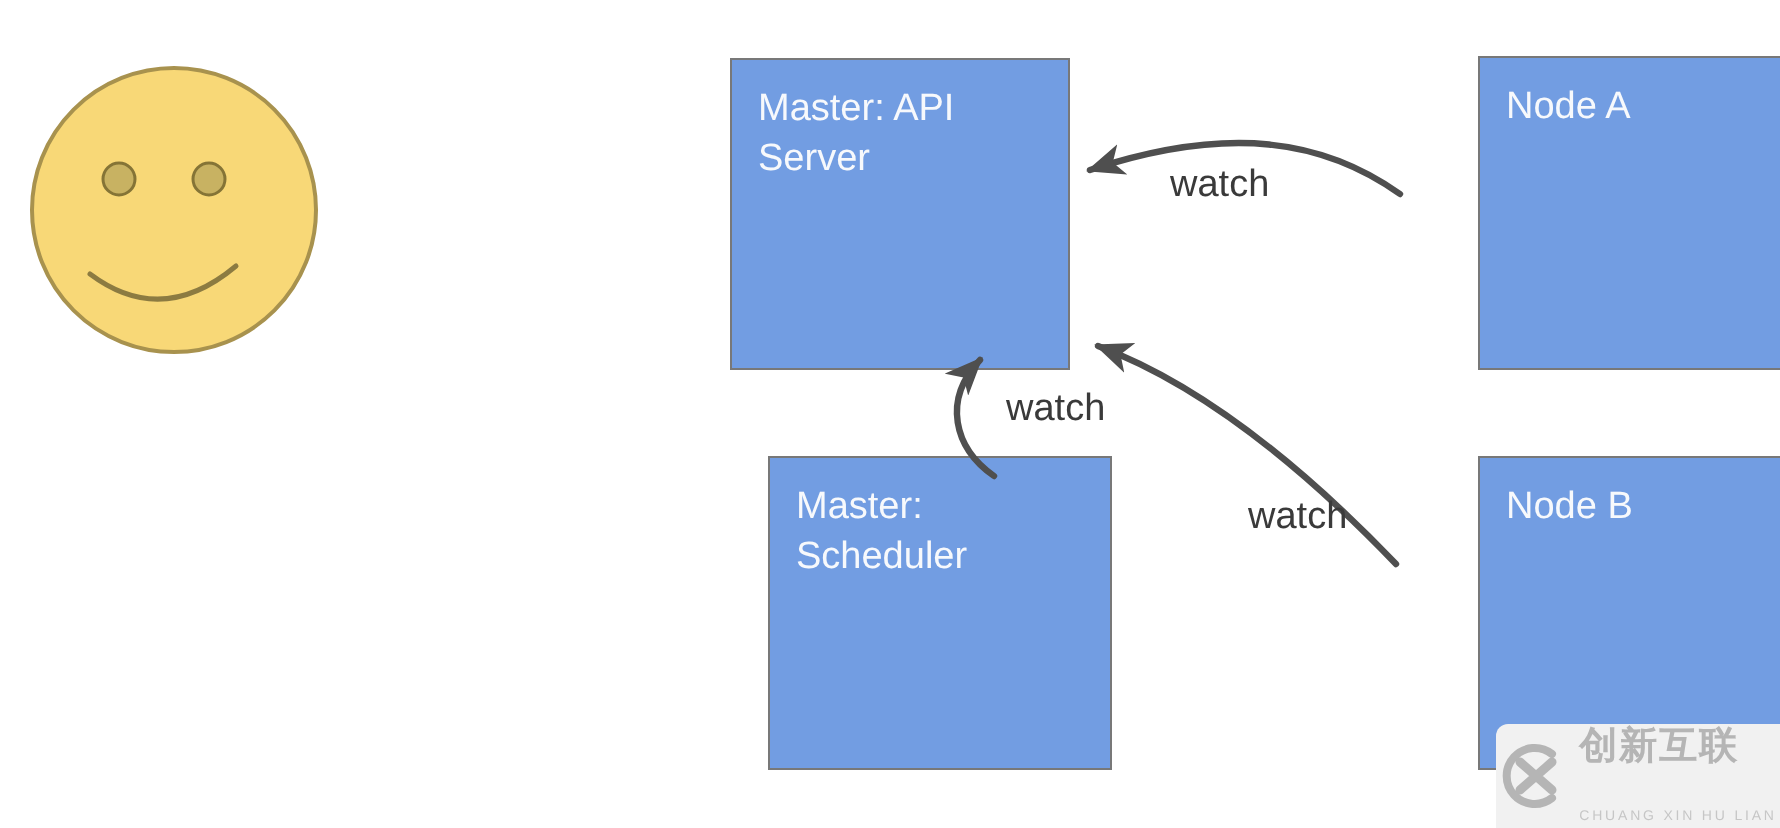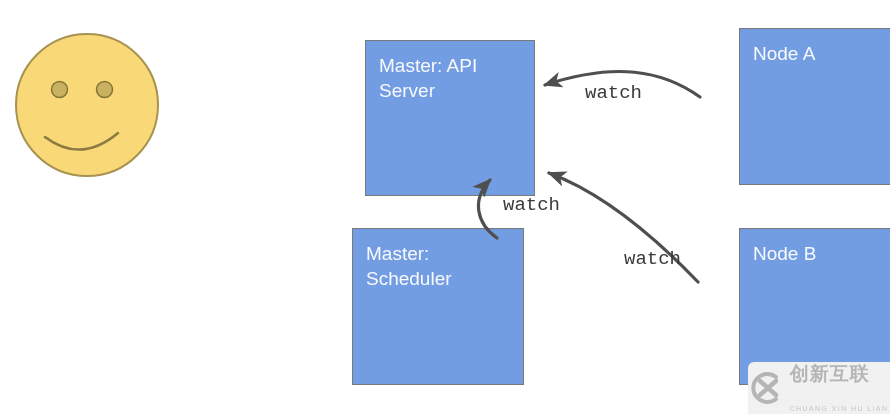--- a/index.html
+++ b/index.html
@@ -20,32 +20,31 @@
   .node-box {
     position: absolute;
     background: #729DE2;
     border: 1px solid #787878;
     box-sizing: border-box;
     color: #F7F9FC;
     font-size: 19px;
     line-height: 25px;
     padding: 12px 20px 10px 13px;
   }
-  #box-master-api    { left: 365px; top: 40px;  width: 170px; height: 156px; }
+  #box-master-api    { left: 365px; top: 29px;  width: 170px; height: 156px; }
   #box-node-a        { left: 697px; top: 28px;  width: 170px; height: 157px; margin-left: 42px; }
-  #box-master-sched  { left: 352px; top: 228px; width: 172px; height: 157px; }
+  #box-master-sched  { left: 384px; top: 228px; width: 172px; height: 157px; }
   #box-node-b        { left: 697px; top: 228px; width: 169px; height: 157px; margin-left: 42px; }
 
   .edge-label {
     position: absolute;
     color: #3A3A3A;
     font-size: 19px;
     line-height: 22px;
     white-space: nowrap;
-    font-family: Liberation Mono, monospace;
   }
   #watch-1 { left: 585px; top: 82px;  }
   #watch-2 { left: 503px; top: 194px; }
   #watch-3 { left: 624px; top: 248px; }
 
   #smiley-svg {
     position: absolute;
     left: 13px; top: 32px;
     width: 148px; height: 148px;
   }

